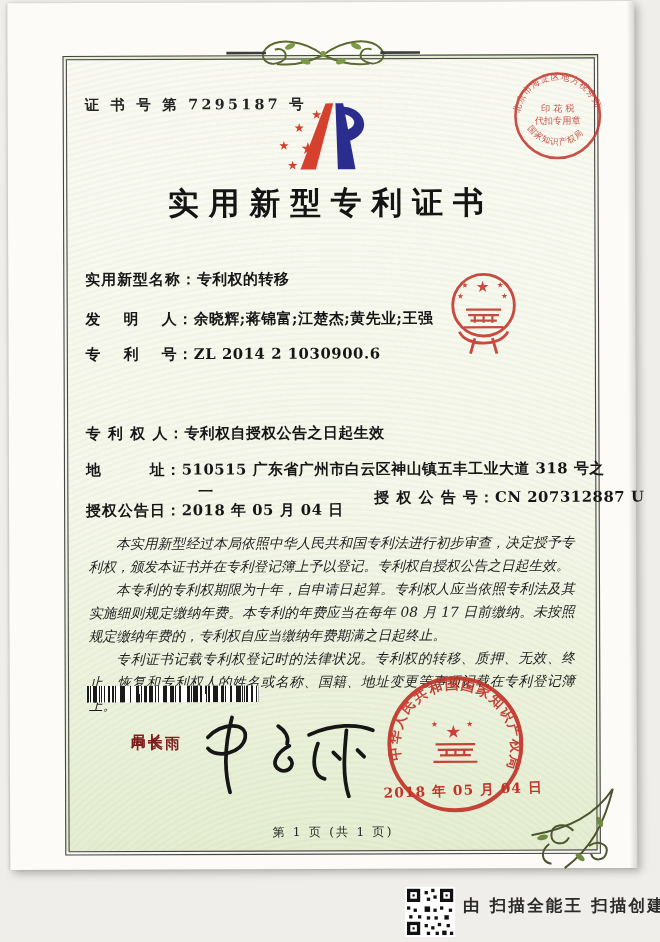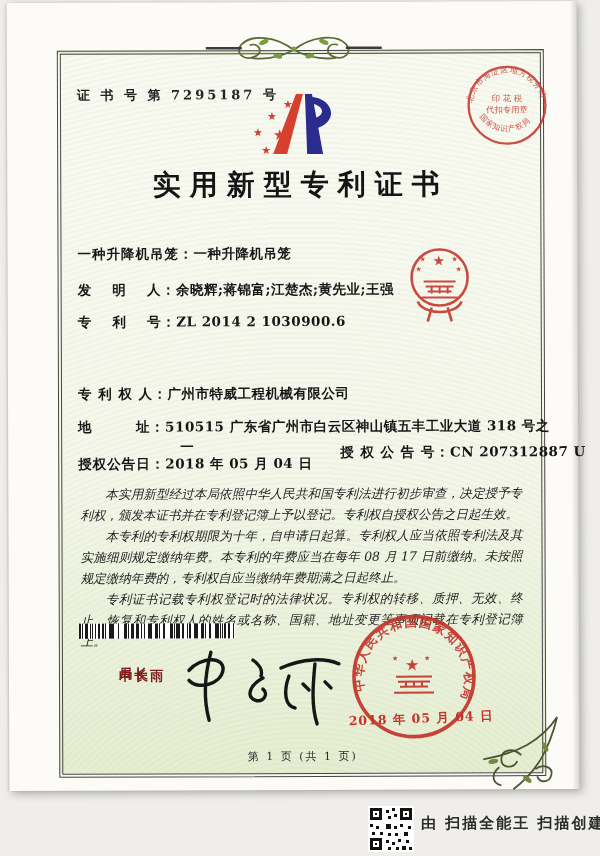--- a/index.html
+++ b/index.html
@@ -151,24 +151,24 @@
         <text x="8" y="32" font-size="7">★</text>
         <text x="48" y="32" font-size="7">★</text>
       </g>
       <g stroke="#c2342a" stroke-width="2" fill="none">
         <path d="M16,42 h32 M18,47 h28 M20,52 h24"></path>
         <path d="M24,47 v7 M32,47 v7 M40,47 v7"></path>
         <path d="M14,58 h36"></path>
       </g>
     </svg>
 
-    <div class="row" style="top:243px"><span class="lab">一种升降机吊笼：</span><span class="val">一种升降机吊笼</span></div>
+    <div class="row" style="top:243px"><span class="lab">实用新型名称：</span><span class="val">专利权的转移</span></div>
     <div class="row" style="top:279px"><span class="lab">发　 明　 人：</span><span class="val">余晓辉;蒋锦富;江楚杰;黄先业;王强</span></div>
     <div class="row" style="top:311px"><span class="lab">专　 利　 号：</span><span class="val">ZL 2014 2 1030900.6</span></div>
-    <div class="row" style="top:383px"><span class="lab">专 利 权 人：</span><span class="val">广州市特威工程机械有限公司</span></div>
+    <div class="row" style="top:383px"><span class="lab">专 利 权 人：</span><span class="val">专利权自授权公告之日起生效</span></div>
     <div class="row" style="top:416px"><span class="lab">地　　　址：</span><span class="val">510515 广东省广州市白云区神山镇五丰工业大道 318 号之</span></div>
     <div class="row" style="top:436px;left:172px"><span class="val">一</span></div>
     <div class="row" style="top:453px"><span class="lab">授权公告日：</span><span class="val">2018 年 05 月 04 日</span></div>
     <div class="row" style="top:442px;left:332px"><span class="lab">授 权 公 告 号：</span><span class="val">CN 207312887 U</span></div>
 
     <div class="body-text">
       <p>本实用新型经过本局依照中华人民共和国专利法进行初步审查，决定授予专利权，颁发本证书并在专利登记簿上予以登记。专利权自授权公告之日起生效。</p>
       <p>本专利的专利权期限为十年，自申请日起算。专利权人应当依照专利法及其实施细则规定缴纳年费。本专利的年费应当在每年 08 月 17 日前缴纳。未按照规定缴纳年费的，专利权自应当缴纳年费期满之日起终止。</p>
       <p>专利证书记载专利权登记时的法律状况。专利权的转移、质押、无效、终止、恢复和专利权人的姓名或名称、国籍、地址变更等事项记载在专利登记簿上。</p>
     </div>

